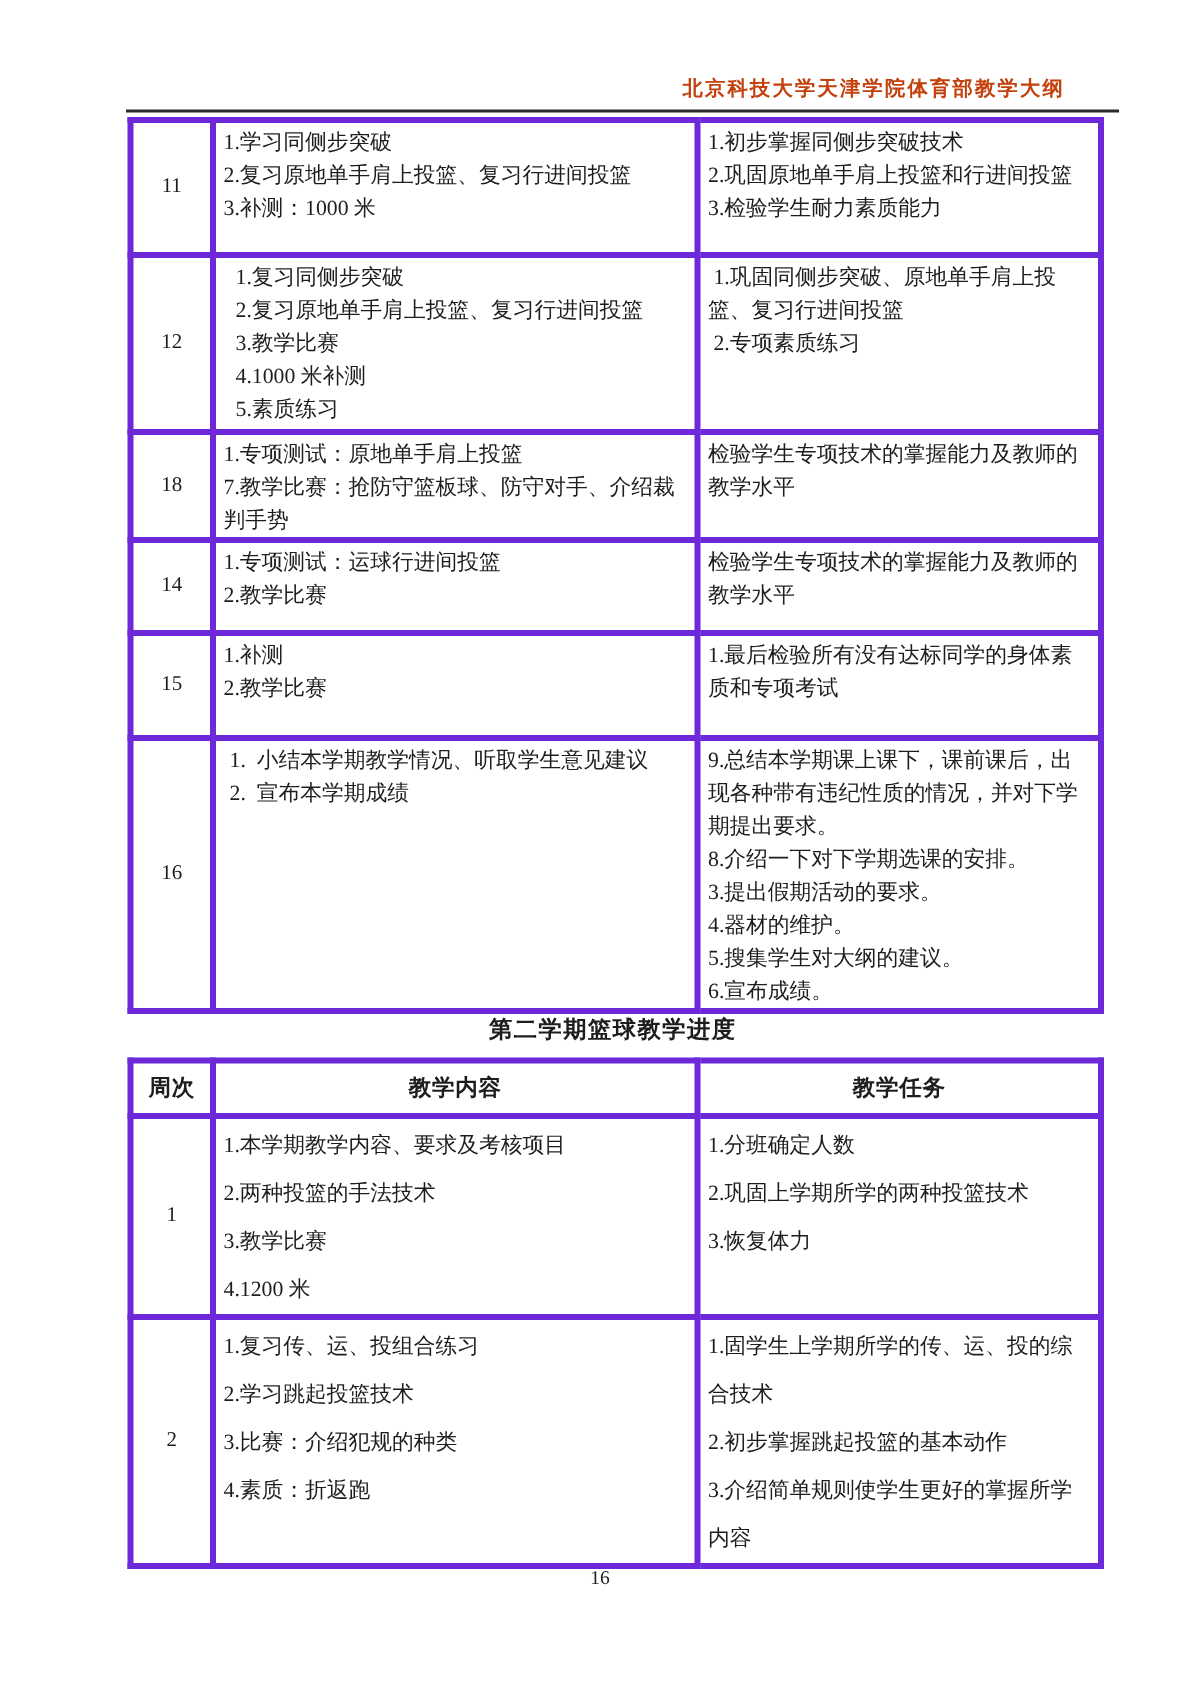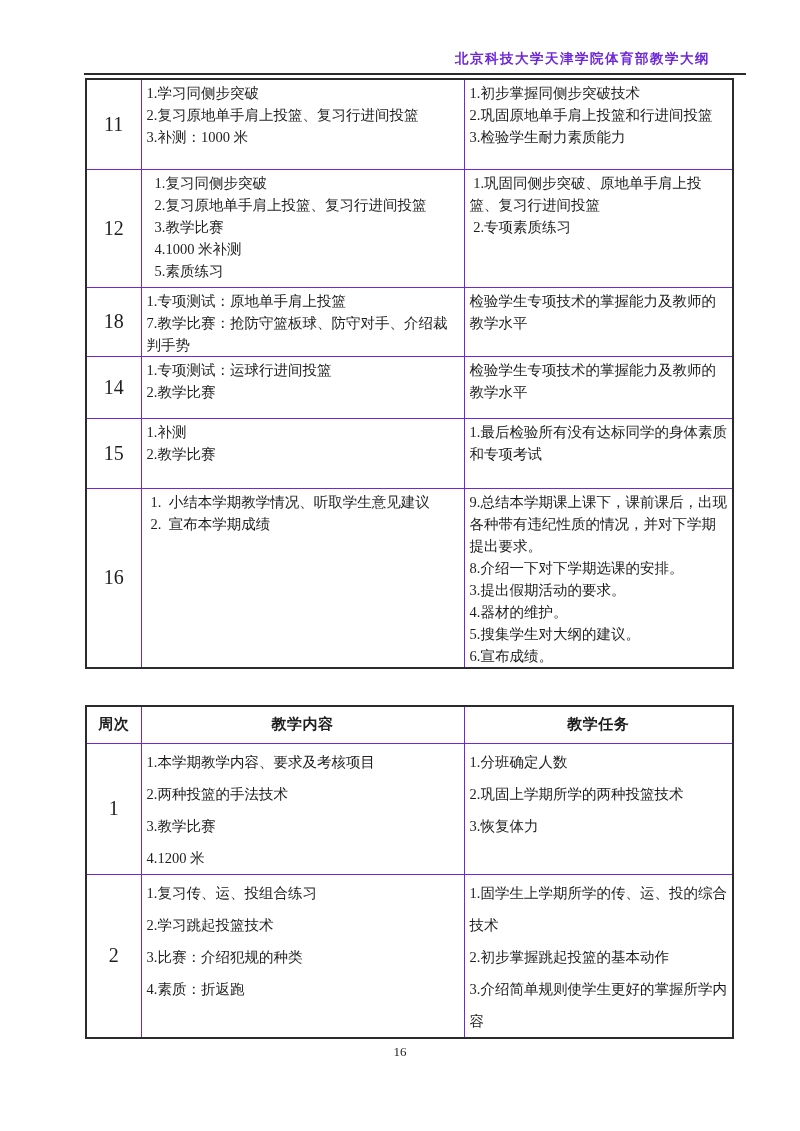--- a/index.html
+++ b/index.html
@@ -3,40 +3,40 @@
 <meta charset="utf-8">
 <style>
   html,body { margin:0; padding:0; background:#ffffff; }
   .page {
     position:relative; width:800px; height:1131px; background:#ffffff;
     font-family:"Liberation Serif", serif; color:#1d1d1d; overflow:hidden;
   }
   .doc-header {
     position:absolute; top:50px; left:85px; width:625px;
     text-align:right; font-size:13.5px; font-weight:bold;
-    color:#6d28d9; letter-spacing:1.5px;
+    color:#c2410c; letter-spacing:1.5px;
   }
   .header-rule {
     position:absolute; top:73px; left:84px; width:662px; height:2px;
     background:#2b2b2b;
   }
   table.sched {
     position:absolute; left:85px; width:647px;
     border-collapse:collapse; table-layout:fixed;
     border:2px solid #2b2b2b;
   }
   .t1 { top:78px; }
   .t2 { top:705px; }
-  td, th { border:1px solid #6d28d9; overflow:hidden; }
+  td, th { border:4px solid #6d28d9; overflow:hidden; }
   th.hdr {
     font-size:15px; font-weight:bold; text-align:center; vertical-align:middle;
     padding:0; letter-spacing:0.5px;
   }
   td.week {
-    text-align:center; vertical-align:middle; font-size:20px; padding:0;
+    text-align:center; vertical-align:middle; font-size:14px; padding:0;
   }
   td.cell {
     vertical-align:top; padding:2px 3px 0 5px; font-size:14.5px;
   }
   .cell .ln { white-space:pre-wrap; }
   .t1 .cell .ln { line-height:22px; }
   .t2 .cell .ln { line-height:32px; }
   td.cell.indent { padding-left:13px; }
   .sec-title {
     position:absolute; top:676px; left:85px; width:647px;
@@ -130,20 +130,21 @@
             <div class="ln">8.介绍一下对下学期选课的安排。</div>
             <div class="ln">3.提出假期活动的要求。</div>
             <div class="ln">4.器材的维护。</div>
             <div class="ln">5.搜集学生对大纲的建议。</div>
             <div class="ln">6.宣布成绩。</div>
           </td>
       </tr>
     </tbody>
   </table>
 
+  <div class="sec-title">第二学期篮球教学进度</div>
 
   <table class="sched t2">
     <colgroup>
         <col style="width:55px">
         <col style="width:323px">
         <col style="width:269px">
       </colgroup>
     <tbody>
       <tr style="height:37px">
         <th class="hdr">周次</th>

